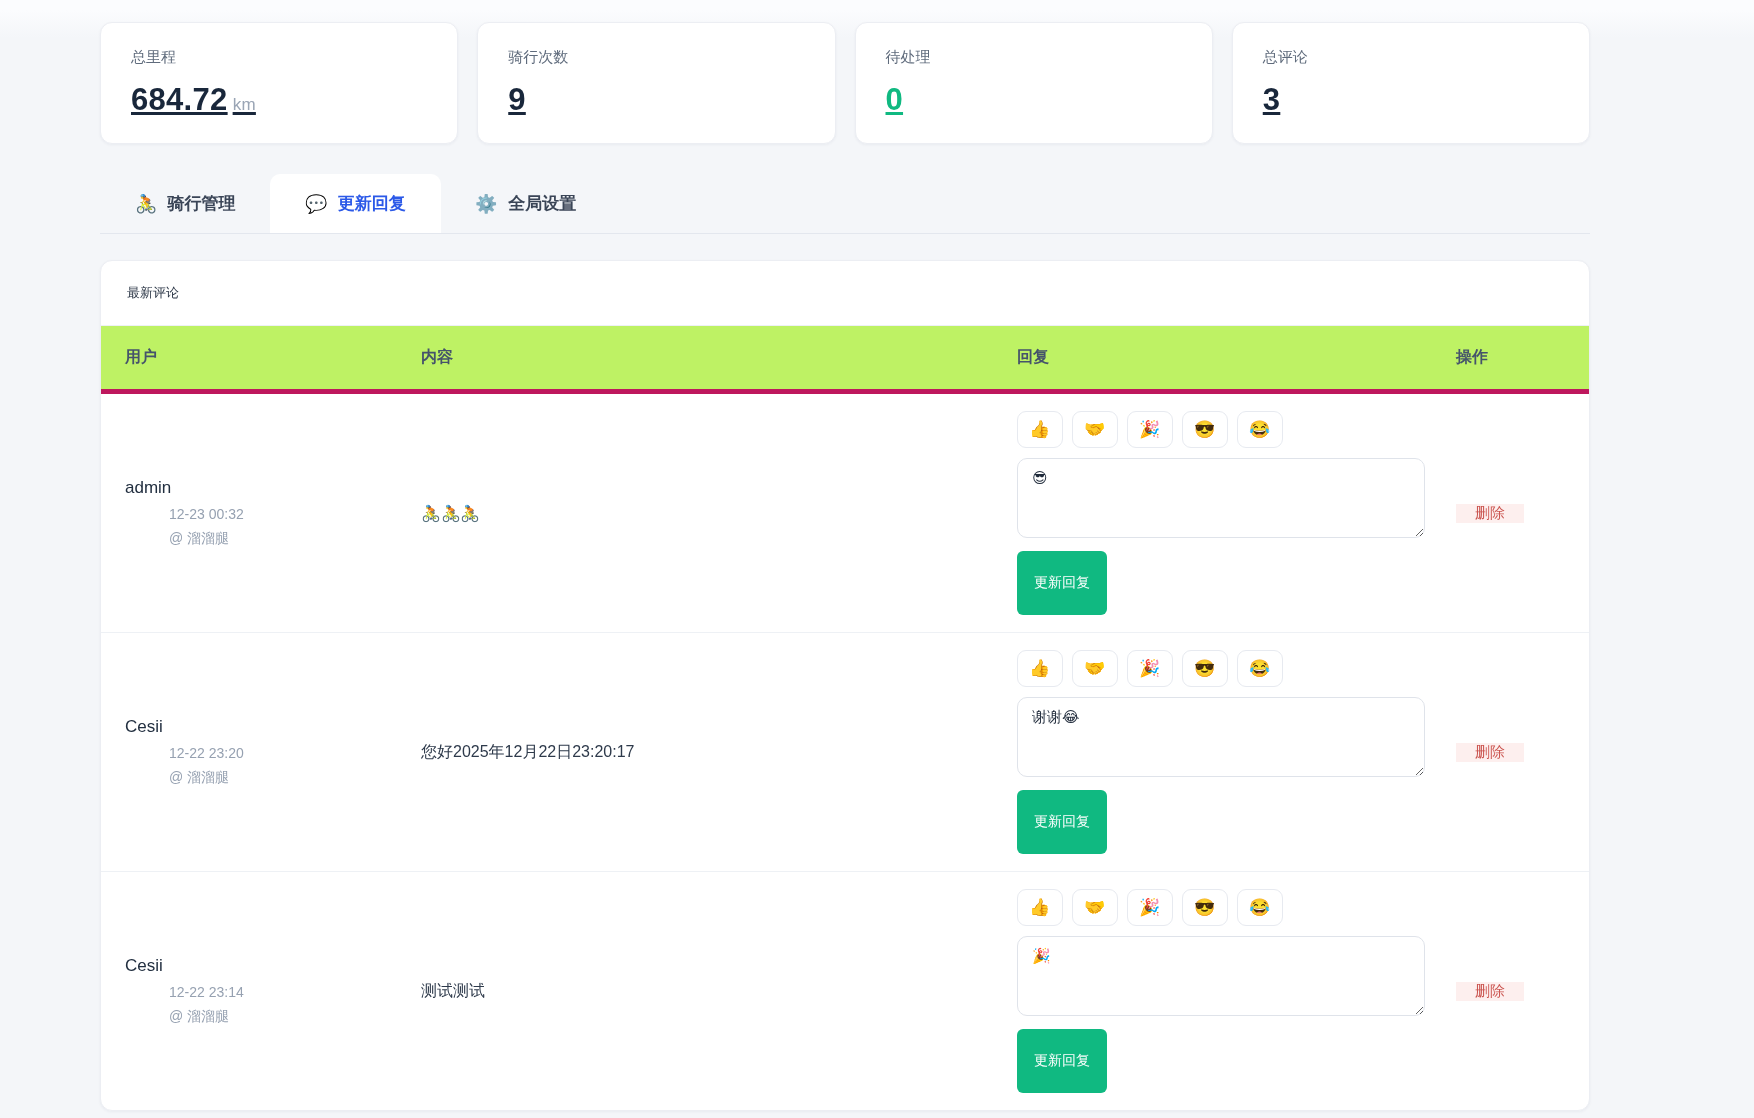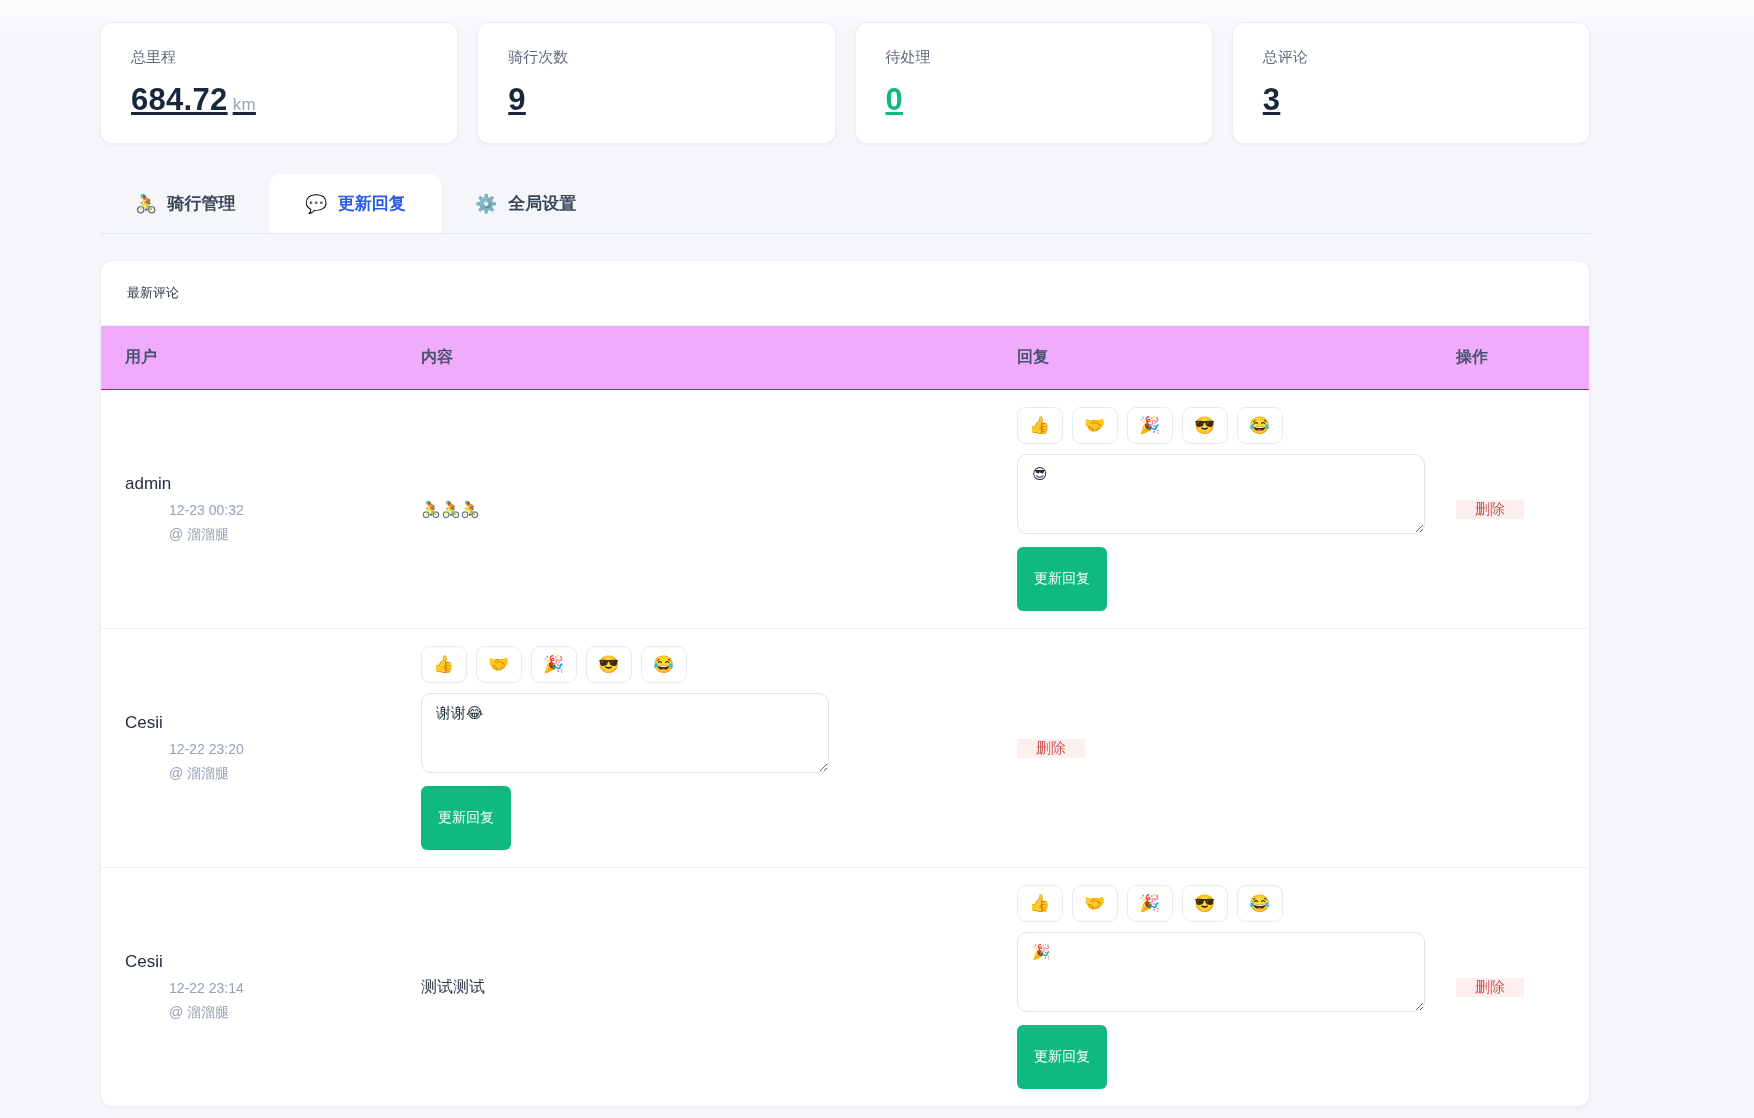--- a/index.html
+++ b/index.html
@@ -32,21 +32,21 @@
   .tab .tab-icon{font-size:18px;}
   .tab.active{background:#fff;border-radius:10px 10px 0 0;color:#2b59e8;}
 
   
   .panel{
     margin-top:26px;background:#fff;border-radius:12px;border:1px solid #eceef3;
     box-shadow:0 1px 3px rgba(25,40,70,.05);overflow:hidden;
   }
   .panel-header{padding:23px 26px;font-size:13px;color:#2a3545;border-bottom:1px solid #eef1f5;}
   .thead,.trow{display:grid;grid-template-columns:296px 596px 439px 1fr;}
-  .thead{background:#f0abfc;border-bottom:1px solid #be185d;}
+  .thead{background:#bef264;border-bottom:5px solid #be185d;}
   .th{padding:21px 0 21px 24px;font-size:16px;font-weight:700;color:#45536b;}
   .trow{align-items:center;border-bottom:1px solid #eef1f5;}
   .trow:last-child{border-bottom:none;}
   .cell{padding-left:24px;}
   .user-name{font-size:17px;font-weight:400;color:#222f40;}
   .user-time,.user-target{font-size:14px;color:#96a1b1;margin-top:8px;margin-left:44px;}
   .content-text{font-size:16px;color:#2e3a4b;}
   .reply-cell{padding:17px 0 17px 24px;display:flex;flex-direction:column;align-items:flex-start;gap:10px;}
   .emoji-row{display:flex;gap:9px;}
   .emoji-btn{
@@ -142,20 +142,23 @@
       <button class="delete-btn">删除</button>
     </div>
   </div>
 
   <div class="trow">
     <div class="cell">
       <div class="user-name">Cesii</div>
       <div class="user-time">12-22 23:20</div>
       <div class="user-target">@ 溜溜腿</div>
     </div>
+    <div class="cell">
+      <span class="content-text">您好2025年12月22日23:20:17</span>
+    </div>
     <div class="reply-cell">
       <div class="emoji-row">
               <button class="emoji-btn">👍</button>
               <button class="emoji-btn">🤝</button>
               <button class="emoji-btn">🎉</button>
               <button class="emoji-btn">😎</button>
               <button class="emoji-btn">😂</button>
             </div>
       <textarea class="reply-textarea" style="">谢谢😂</textarea>
       <button class="update-btn">更新回复</button>

